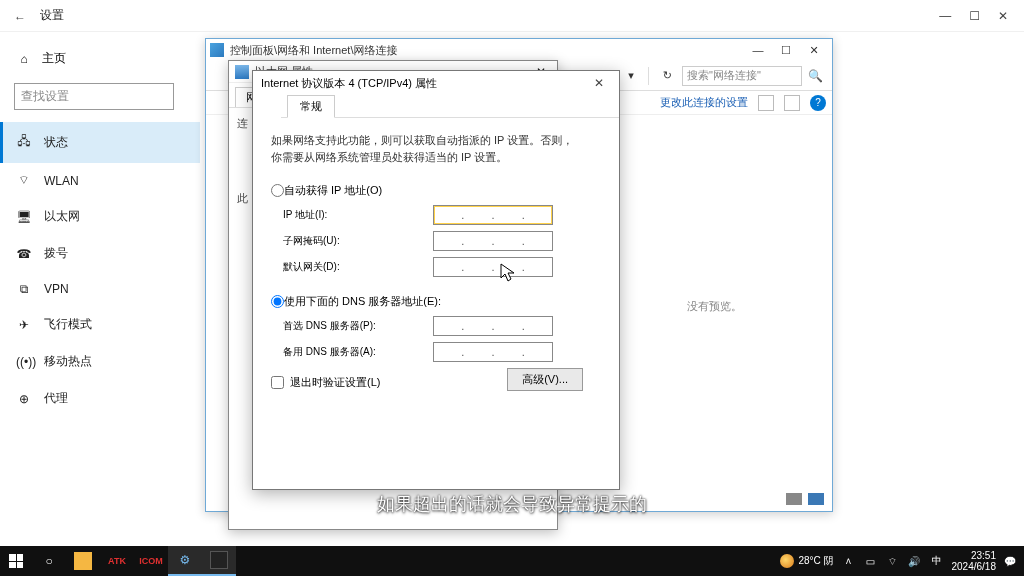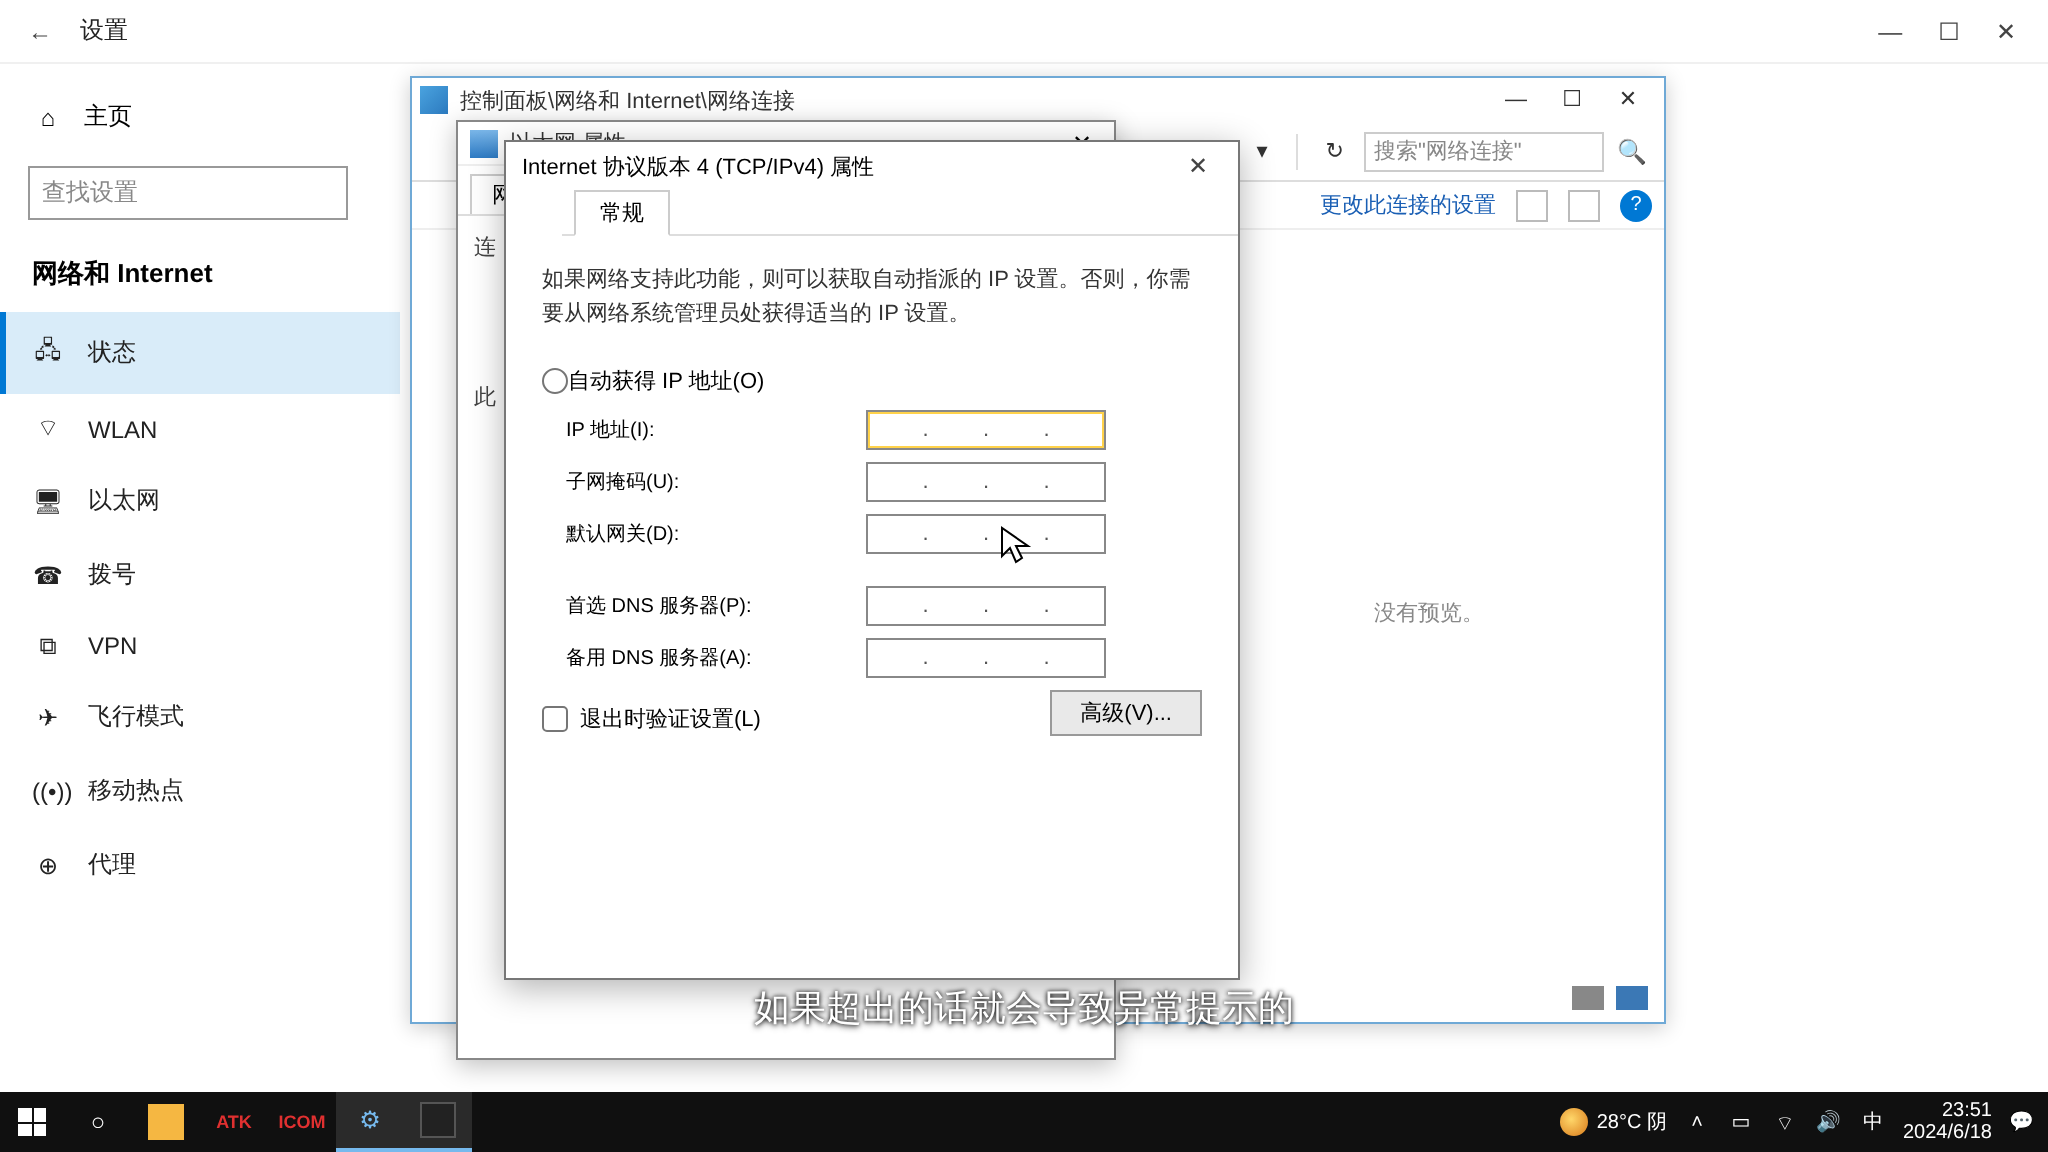--- a/index.html
+++ b/index.html
@@ -54,21 +54,21 @@
 .ethprops .buttons button { width: 66px; height: 22px; font-size: 11px; border: 1px solid #999; background: #e9e9e9; cursor:pointer; }
 .ethprops .buttons button.primary { background: #e1e1e1; border: 1px solid #0078d4; }
 
 
 .ipv4 { position: absolute; left: 252px; top: 70px; width: 368px; height: 420px; background: #fff; border: 1px solid #777; box-shadow: 0 4px 16px rgba(0,0,0,.3); }
 .ipv4 .titlebar { height: 24px; display: flex; align-items: center; padding: 0 8px; }
 .ipv4 .titlebar .t { font-size: 11px; }
 .ipv4 .titlebar .x { margin-left: auto; width: 24px; text-align: center; cursor: pointer; color: #444; }
 .ipv4 .tabrow { display: flex; padding: 0 6px; border-bottom: 1px solid #ddd; margin-left: 28px; }
 .ipv4 .tab { border: 1px solid #ccc; border-bottom: 1px solid #fff; padding: 3px 12px; font-size: 11px; margin-bottom: -1px; cursor:pointer; background:#fff; }
-.ipv4 .content { padding: 14px 18px 10px 18px; }
+.ipv4 .content { padding: 14px 36px 10px 18px; }
 .ipv4 .desc { font-size: 11px; color: #333; line-height: 1.5; margin-bottom: 14px; }
 .ipv4 .radio-row { display: flex; align-items: center; gap: 0; font-size: 11px; padding: 4px 0; }
 .ipv4 .radio-row input[type=radio] { cursor:pointer; }
 .ipv4 .radio-row.disabled { color: #999; }
 .ipv4 .field-row { display: flex; align-items: center; padding: 3px 0 3px 12px; }
 .ipv4 .field-row label { width: 150px; font-size: 10px; }
 .ipv4 .ip-input { width: 120px; height: 20px; border: 1px solid #888; display: flex; align-items: center; justify-content: space-evenly; font-size: 11px; color: #666; background: #fff; }
 .ipv4 .ip-input.highlight { box-shadow: inset 0 0 0 1px #ffd24a; }
 .ipv4 .ip-dot { color: #555; }
 .ipv4 .group-gap { height: 10px; }
@@ -109,21 +109,20 @@
       <span>✕</span>
     </div>
   </div>
   <div class="settings-body">
     <div class="settings-left">
       <div class="home-row">
         <span class="icon">⌂</span>
         <span>主页</span>
       </div>
       <div class="search-box">查找设置</div>
-      <div class="section-label">网络和 Internet</div>
       <div id="nav-list">
           <div class="nav-item active">
             <span class="icon">🖧</span>
             <span>状态</span>
           </div>
           <div class="nav-item">
             <span class="icon">⌔</span>
             <span>WLAN</span>
           </div>
           <div class="nav-item">
@@ -237,20 +236,24 @@
       <label>默认网关(D):</label>
       <div class="ip-input">
           <span class="ip-dot">.</span>
           <span class="ip-dot">.</span>
           <span class="ip-dot">.</span>
         </div>
     </div>
 
     <div class="group-gap"></div>
 
+    <div class="radio-row">
+      <input type="radio" name="dnsmode" checked="" style="">
+      <span>使用下面的 DNS 服务器地址(E):</span>
+    </div>
 
     <div class="field-row">
       <label>首选 DNS 服务器(P):</label>
       <div class="ip-input">
           <span class="ip-dot">.</span>
           <span class="ip-dot">.</span>
           <span class="ip-dot">.</span>
         </div>
     </div>
     <div class="field-row">

